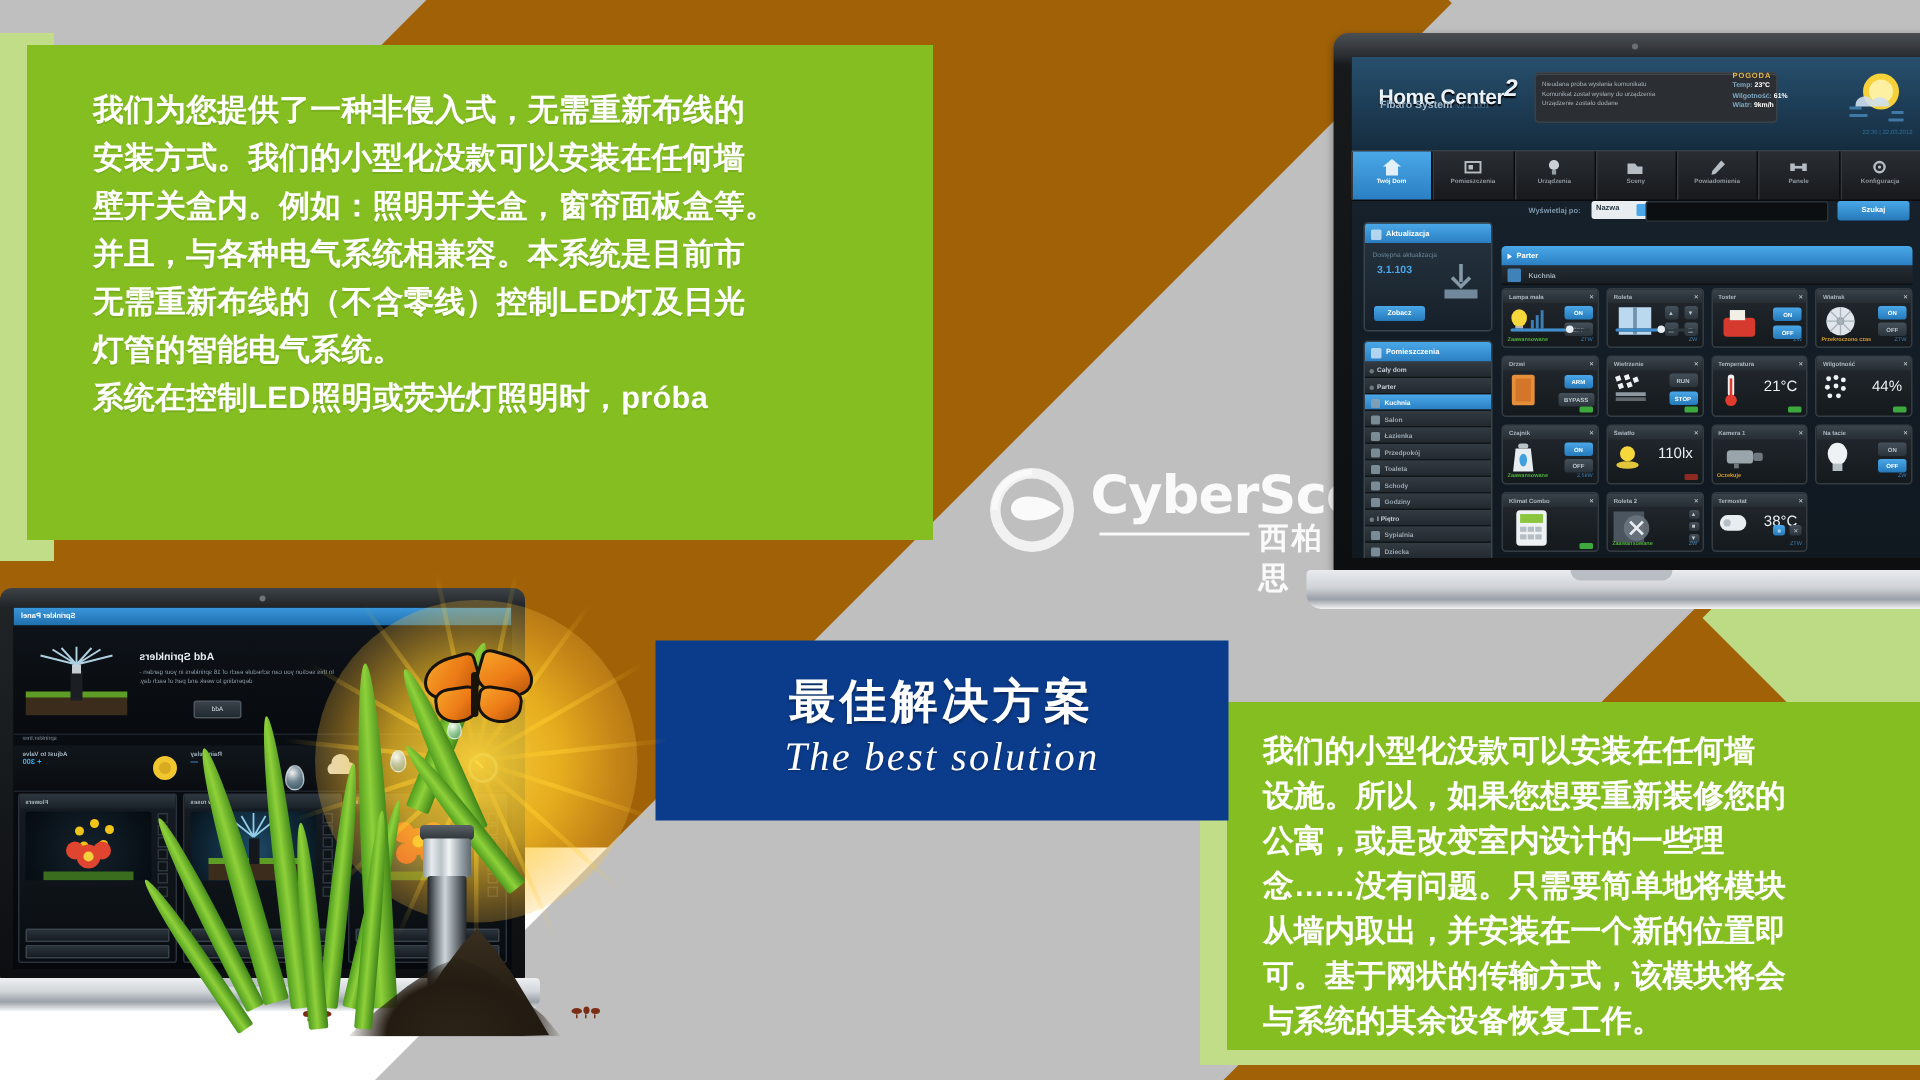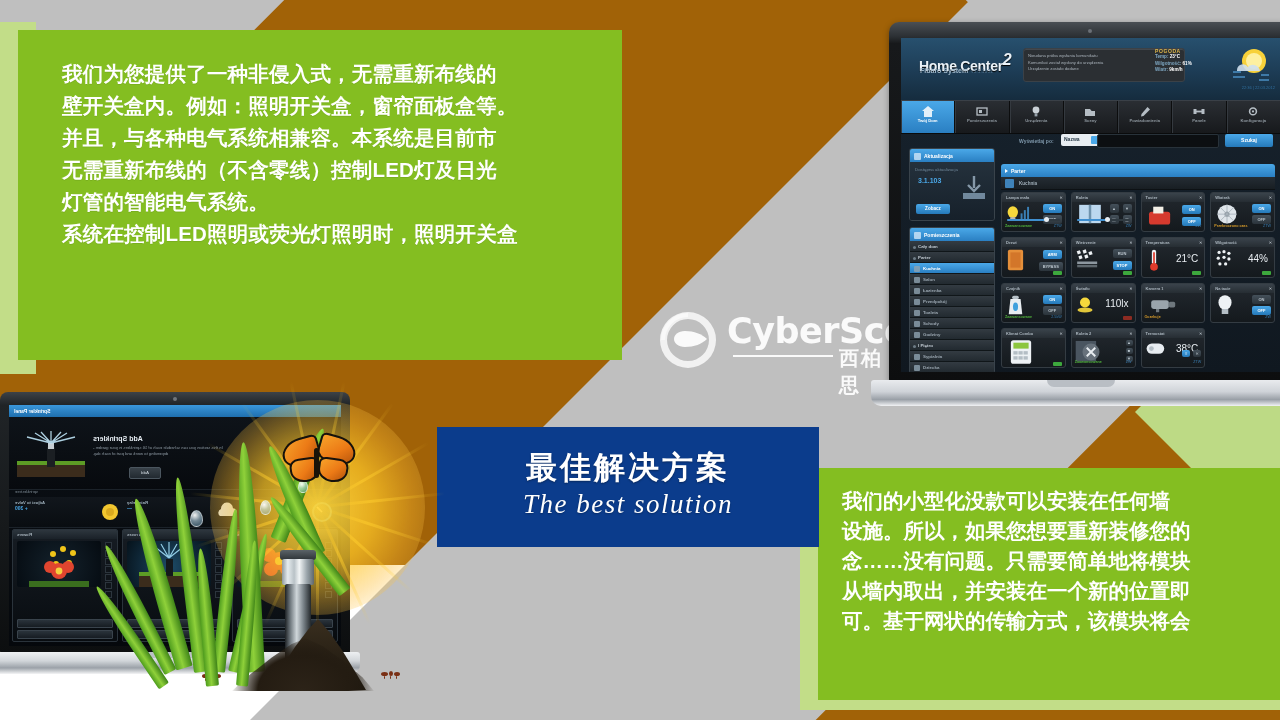--- a/index.html
+++ b/index.html
@@ -289,36 +289,39 @@
   <div class="white-gap-a band"></div>
   <div class="grey-mid band"></div>
   <div class="white-bottomleft"></div>
   <div class="grey-bottom band"></div>
   <div class="green-bottomright band"></div>
 
   <div class="lightgreen-strip-left"></div>
   <div class="box-green-top">
     <div class="txt">
       <p>我们为您提供了一种非侵入式，无需重新布线的</p>
+      <p>安装方式。我们的小型化没款可以安装在任何墙</p>
       <p>壁开关盒内。例如：照明开关盒，窗帘面板盒等。</p>
       <p>并且，与各种电气系统相兼容。本系统是目前市</p>
       <p>无需重新布线的（不含零线）控制LED灯及日光</p>
       <p>灯管的智能电气系统。</p>
-      <p>系统在控制LED照明或荧光灯照明时，照明开关盒</p>
+      <p>系统在控制LED照明或荧光灯照明时，próba</p>
     </div>
   </div>
 
   <div class="lightgreen-strip-right"></div>
   <div class="box-green-right">
     <div class="txt">
       <p>我们的小型化没款可以安装在任何墙</p>
       <p>设施。所以，如果您想要重新装修您的</p>
+      <p>公寓，或是改变室内设计的一些理</p>
       <p>念……没有问题。只需要简单地将模块</p>
       <p>从墙内取出，并安装在一个新的位置即</p>
       <p>可。基于网状的传输方式，该模块将会</p>
+      <p>与系统的其余设备恢复工作。</p>
     </div>
   </div>
 
   <div class="box-blue">
     <div class="blue-cn">最佳解决方案</div>
     <div class="blue-en">The best solution</div>
   </div>
 
   <div class="watermark">
     <svg class="wm-mark" viewBox="0 0 66 62">

